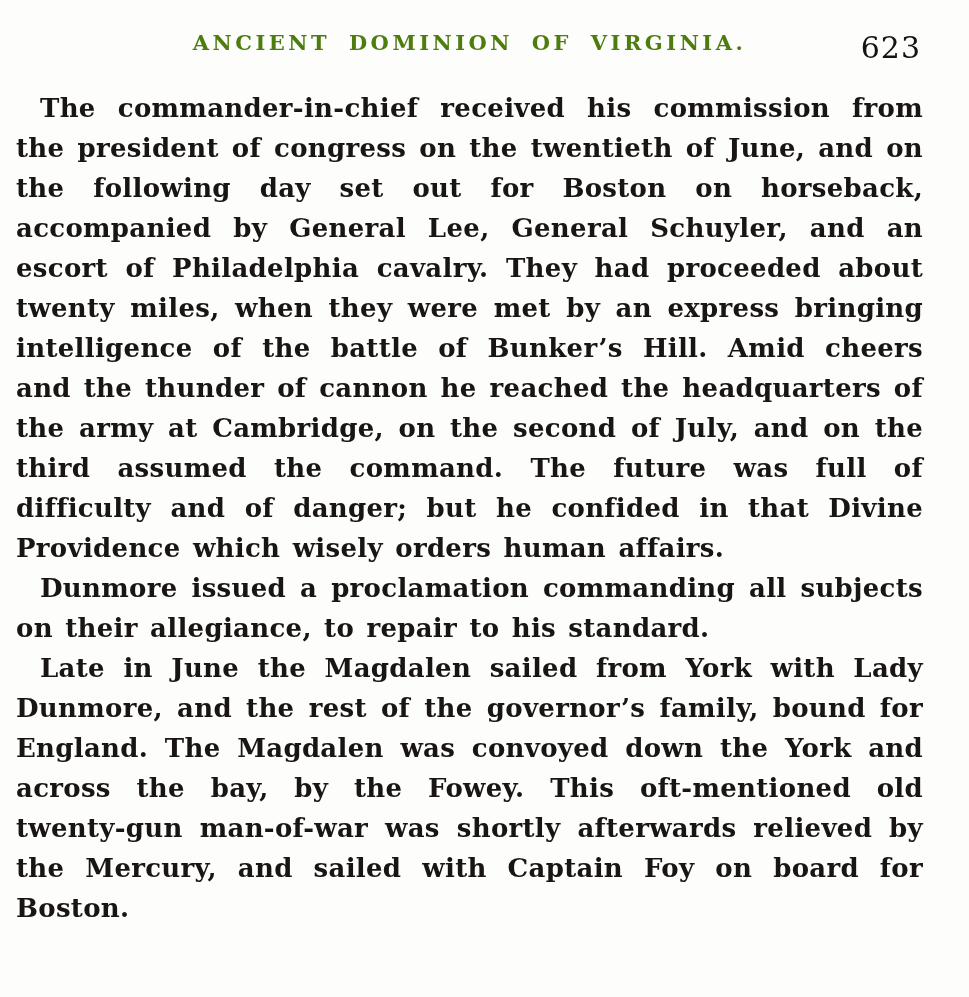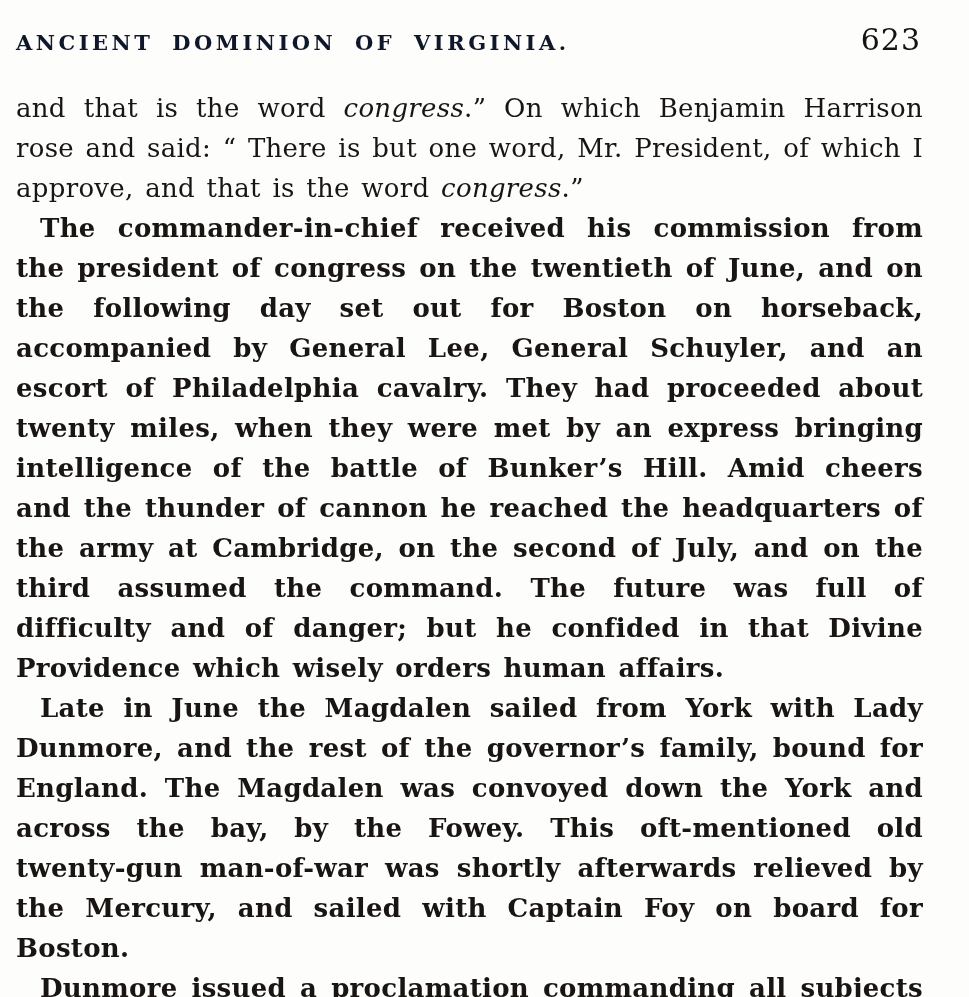--- a/index.html
+++ b/index.html
@@ -21,30 +21,31 @@
   .header {
     position: relative;
     height: 48px;
     margin-bottom: 18px;
   }
   .running-title {
     position: absolute;
     left: 0;
     right: 0;
     top: 8px;
+    text-align: center;
     font-size: 21px;
     letter-spacing: 3.5px;
     word-spacing: 8px;
     font-weight: bold;
-    color: #0f172a;
+    color: #4d7c0f;
   }
   .page-number {
     position: absolute;
     right: 2px;
-    top: 0;
+    top: 8px;
     font-size: 30px;
     letter-spacing: 1px;
     color: #151210;
   }
   .body-text {
     font-size: 26px;
     line-height: 40px;
     text-align: justify;
     letter-spacing: 0.3px;
     word-spacing: 3px;
@@ -63,18 +64,17 @@
 </style>
 </head>
 <body>
 
 <div class="page">
   <div class="header">
     <div class="running-title">ANCIENT DOMINION OF VIRGINIA.</div>
     <div class="page-number">623</div>
   </div>
   <div class="body-text">
-      <p class="para"><span>and that is the word </span><span class="italic">congress</span><span>.” On which Benjamin Harrison rose and said: “ There is but one word, Mr. President, of which I approve, and that is the word </span><span class="italic">congress</span><span>.”</span></p>
       <p class="para indent"><span>The commander-in-chief received his commission from the president of congress on the twentieth of June, and on the following day set out for Boston on horseback, accompanied by General Lee, General Schuyler, and an escort of Philadelphia cavalry. They had proceeded about twenty miles, when they were met by an express bringing intelligence of the battle of Bunker’s Hill. Amid cheers and the thunder of cannon he reached the headquarters of the army at Cambridge, on the second of July, and on the third assumed the command. The future was full of difficulty and of danger; but he confided in that Divine Providence which wisely orders human affairs.</span></p>
+      <p class="para indent"><span>Dunmore issued a proclamation commanding all subjects on their allegiance, to repair to his standard.</span></p>
       <p class="para indent"><span>Late in June the Magdalen sailed from York with Lady Dunmore, and the rest of the governor’s family, bound for England. The Magdalen was convoyed down the York and across the bay, by the Fowey. This oft-mentioned old twenty-gun man-of-war was shortly afterwards relieved by the Mercury, and sailed with Captain Foy on board for Boston.</span></p>
-      <p class="para indent"><span>Dunmore issued a proclamation commanding all subjects on their allegiance, to repair to his standard.</span></p>
     </div>
 </div>
 
 </body></html>

